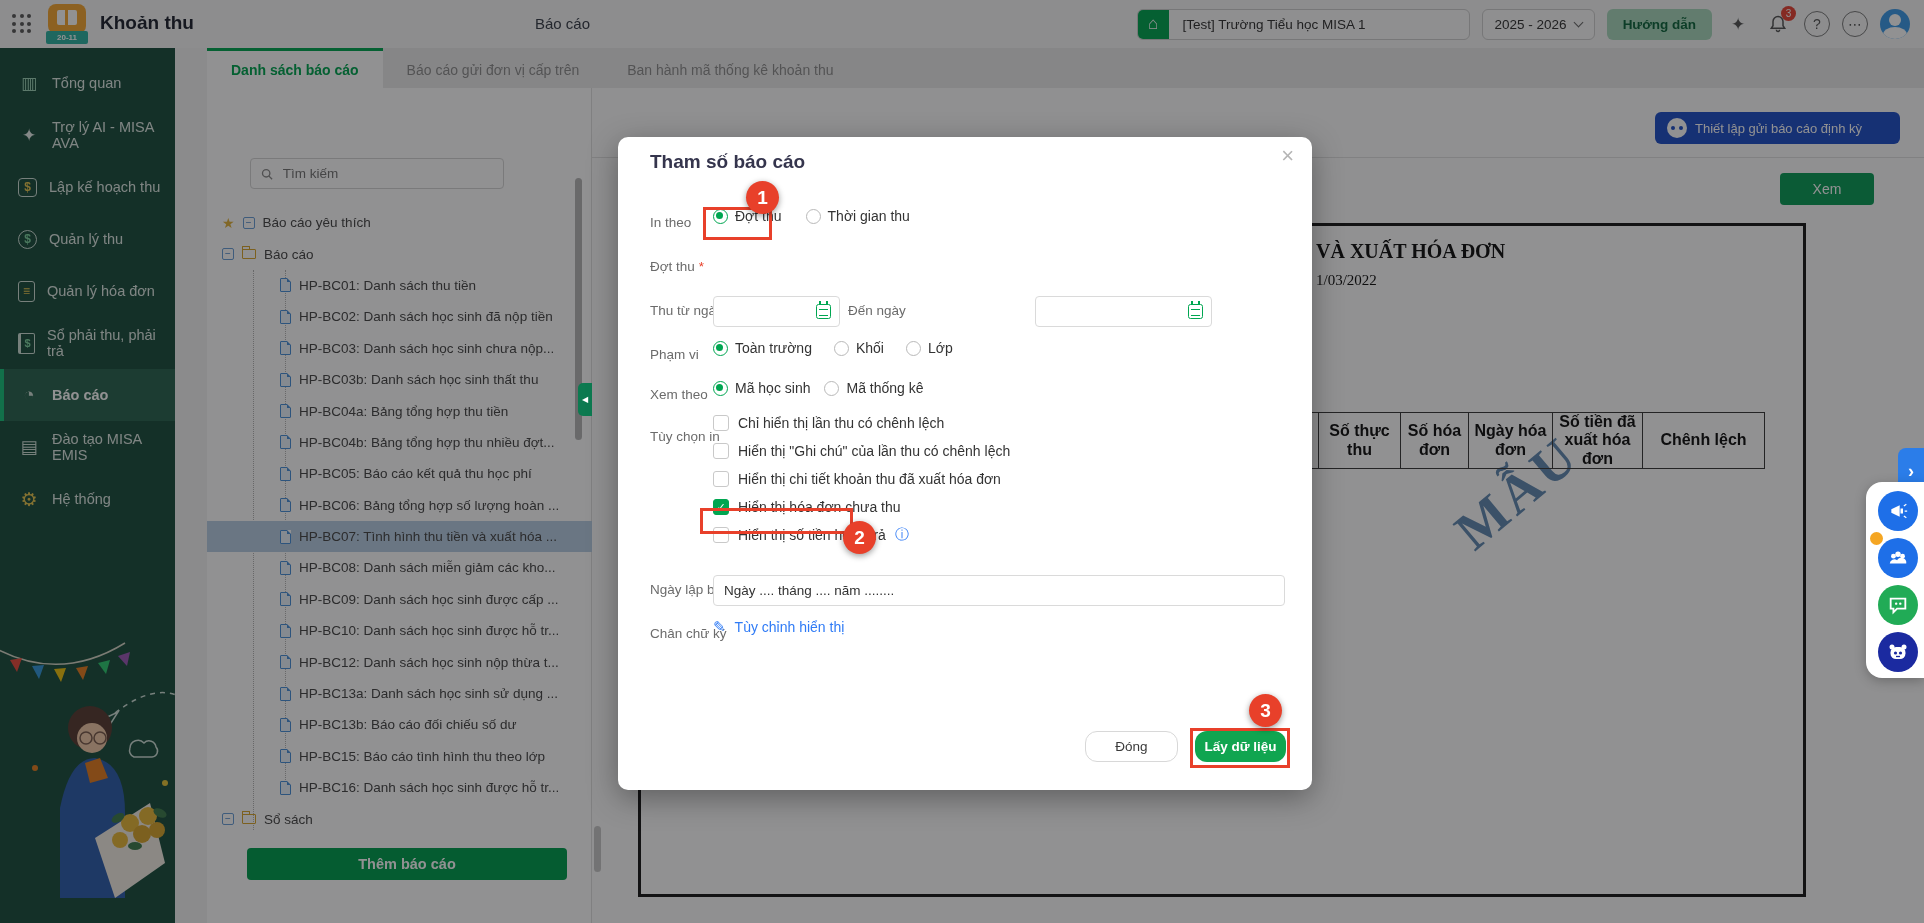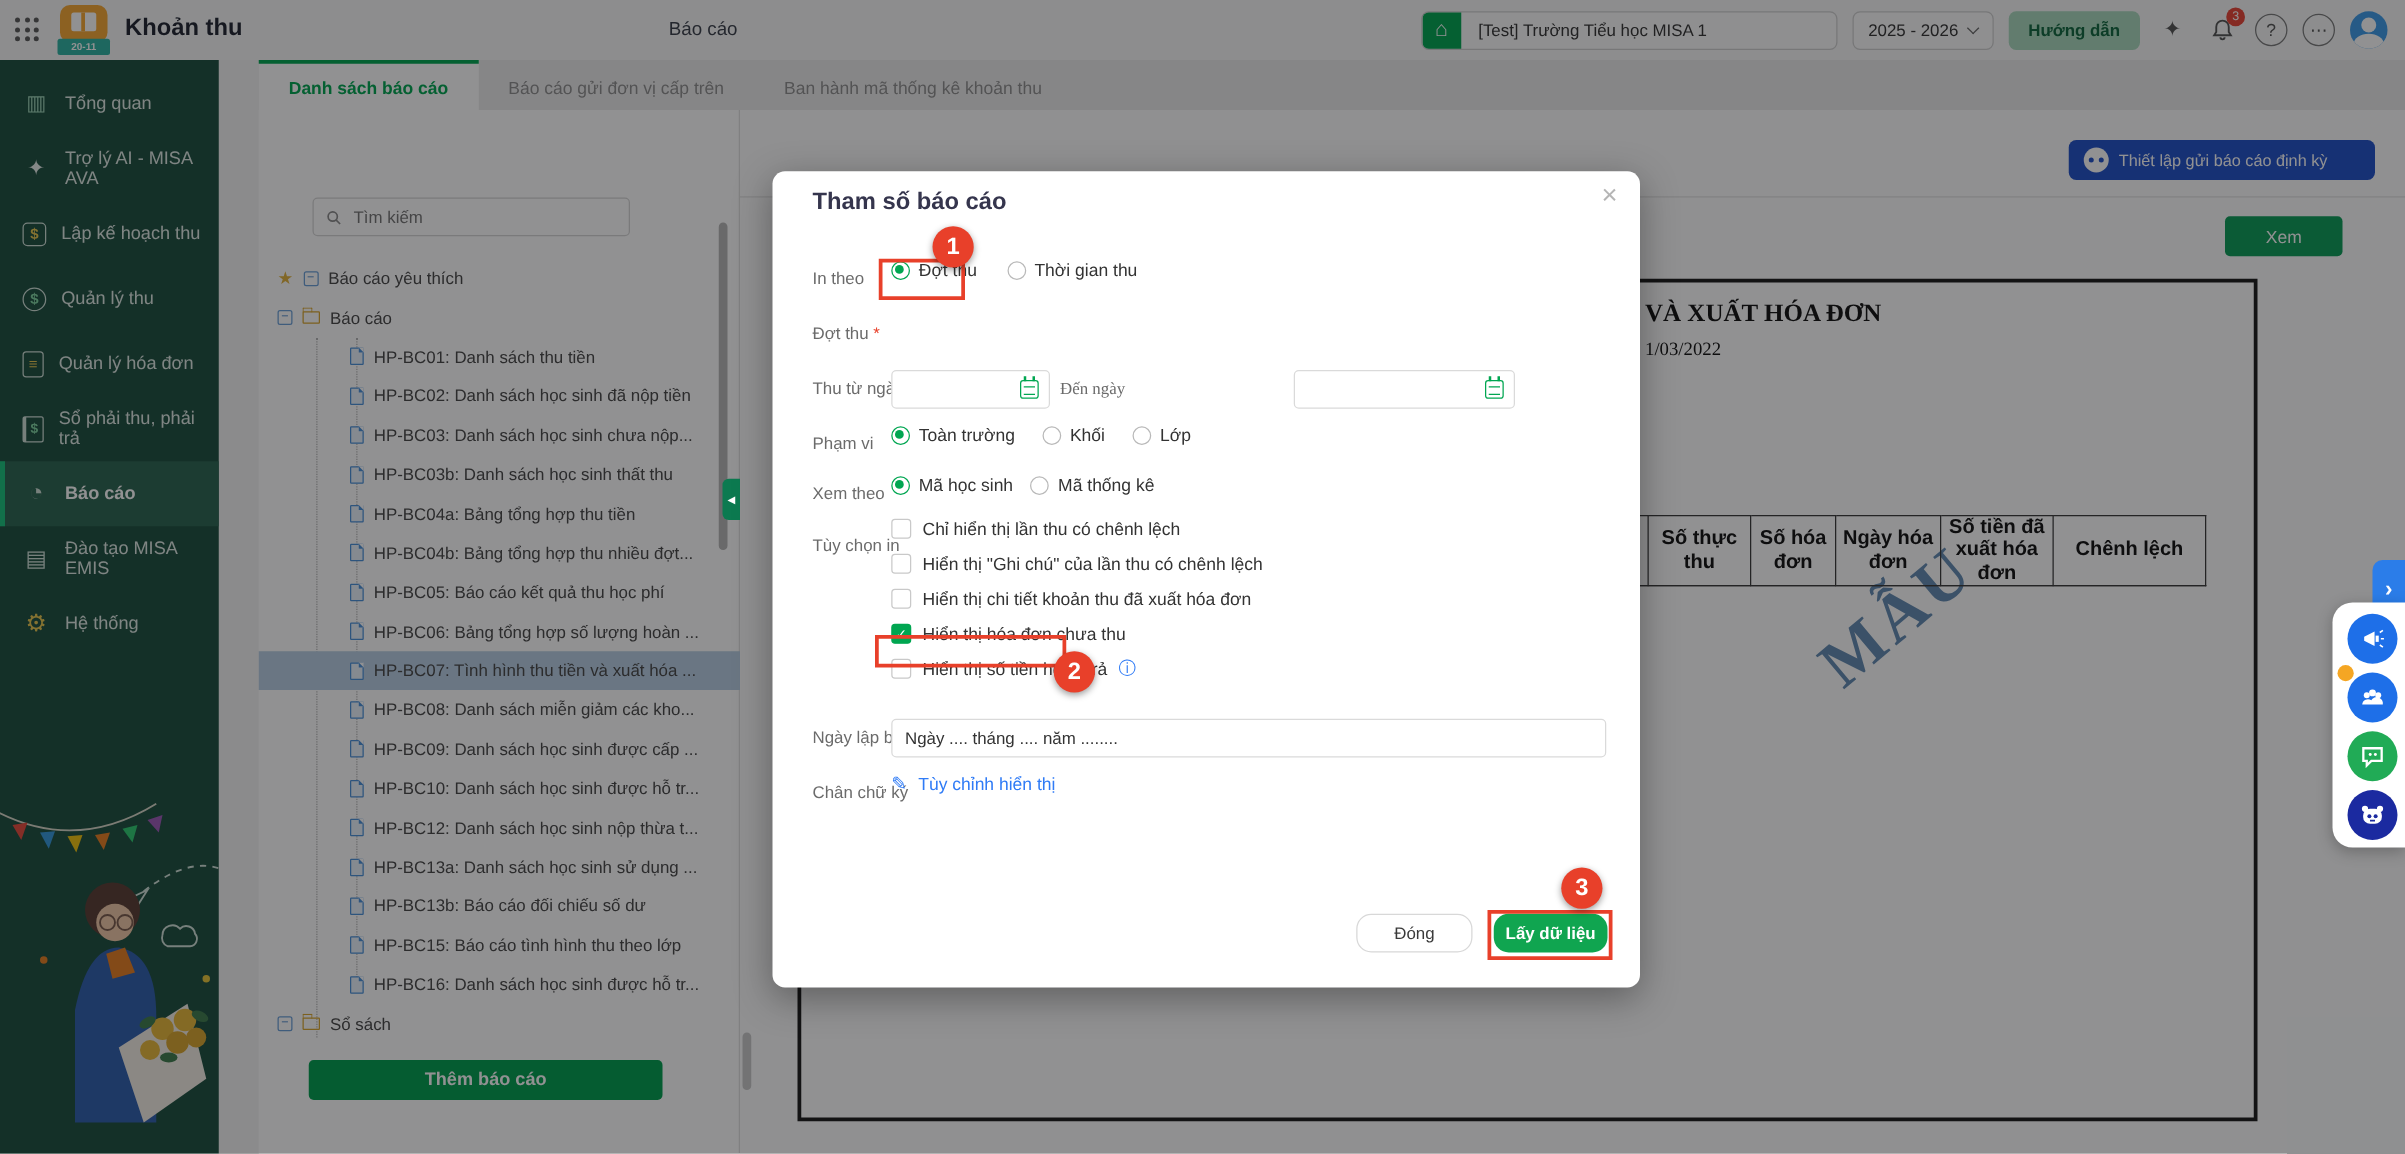--- a/index.html
+++ b/index.html
@@ -68,21 +68,21 @@
   .t-minus{width:12px;height:12px;border:1px solid #6a9fd8;border-radius:2px;color:#4a86c8;font-size:10px;line-height:10px;align-items:center;justify-content:center;background:#fff;}
   .t-minus::before{content:"−";}
   .tree-row[data-type="folder"] .t-folder{display:inline-block;width:14px;height:10px;border:1.3px solid #d9a62e;border-radius:1px;position:relative;}
   .tree-row[data-type="folder"] .t-folder::before{content:"";position:absolute;left:-1px;top:-4px;width:6px;height:2.5px;border:1.3px solid #d9a62e;border-bottom:none;border-radius:1px 1px 0 0;}
   .tree-row[data-type="file"]{padding-left:73px;}
   .tree-row[data-type="file"] .t-file{display:inline-block;width:11px;height:14px;border:1.3px solid #4a90d9;border-radius:1px;background:#eaf3fc;position:relative;}
   .tree-row[data-type="file"] .t-file::before{content:"";position:absolute;right:-1px;top:-1px;border-left:4px solid #4a90d9;border-top:4px solid #fff;}
   .tree-row[data-selected="true"]{background:#b8cee4;}
   .guide-v{position:absolute;border-left:1px dotted #b5b5b5;width:0;}
   .list-scrollthumb{position:absolute;left:368px;top:90px;width:7px;height:262px;background:#b6b6b6;border-radius:4px;}
-  .add-btn{position:absolute;left:40px;top:760px;width:283px;height:32px;background:#009e4f;color:#fff;font-size:14.5px;font-weight:bold;border:none;border-radius:4px;display:flex;align-items:center;justify-content:center;}
+  .add-btn{position:absolute;left:40px;top:760px;width:320px;height:32px;background:#009e4f;color:#fff;font-size:14.5px;font-weight:bold;border:none;border-radius:4px;display:flex;align-items:center;justify-content:center;}
 
   
   #viewer{left:592px;top:88px;width:1332px;height:835px;background:#fdfdfd;}
   .sched-btn{position:absolute;left:1063px;top:24px;width:245px;height:32px;background:#2050c8;border-radius:6px;color:#fff;font-size:13px;display:flex;align-items:center;gap:8px;padding:0 12px;}
   .robot-circle{width:20px;height:20px;border-radius:50%;background:#fff;position:relative;flex:none;}
   .robot-circle::before{content:"";position:absolute;left:4px;top:8px;width:4px;height:4px;border-radius:50%;background:#2050c8;box-shadow:8px 0 0 #2050c8;}
   .toolbar-sep{position:absolute;left:0;top:69px;width:1332px;border-top:1px solid #e2e2e2;}
   .view-btn{position:absolute;left:1188px;top:85px;width:94px;height:32px;background:#0c9d58;color:#fff;font-size:14px;border:none;border-radius:4px;display:flex;align-items:center;justify-content:center;}
   .paper{position:absolute;left:46px;top:135px;width:1168px;height:674px;background:#fff;border:3px solid #1a1a1a;}
   .rpt-title{position:absolute;left:724px;top:152px;font-family:"Liberation Serif","DejaVu Serif",serif;font-weight:bold;font-size:20px;color:#111;white-space:nowrap;}
@@ -508,21 +508,21 @@
         </label>
       </div>
 
     <div class="m-label" style="top:122px;"><span>Đợt thu</span> <span style="color:#e8402a;">*</span></div>
 
     <div class="m-label" style="top:166px;">Thu từ ngày</div>
     <div class="m-input" style="left:95px;top:159px;width:127px;">
       <input type="text" style="">
         <span class="cal"></span>
     </div>
-    <div class="m-label" style="left:230px;top:166px;font-family:Liberation Serif, serif;">Đến ngày</div>
+    <div class="m-label" style="left:230px;top:166px;">Đến ngày</div>
     <div class="m-input" style="left:417px;top:159px;width:177px;">
       <input type="text" style="">
         <span class="cal"></span>
     </div>
 
     <div class="m-label" style="top:210px;">Phạm vi</div>
     <div class="radio-row" style="left:95px;top:203px;gap:22px;">
 
     <label class="radio-opt" data-selected="true">
           <span class="radio"></span>

